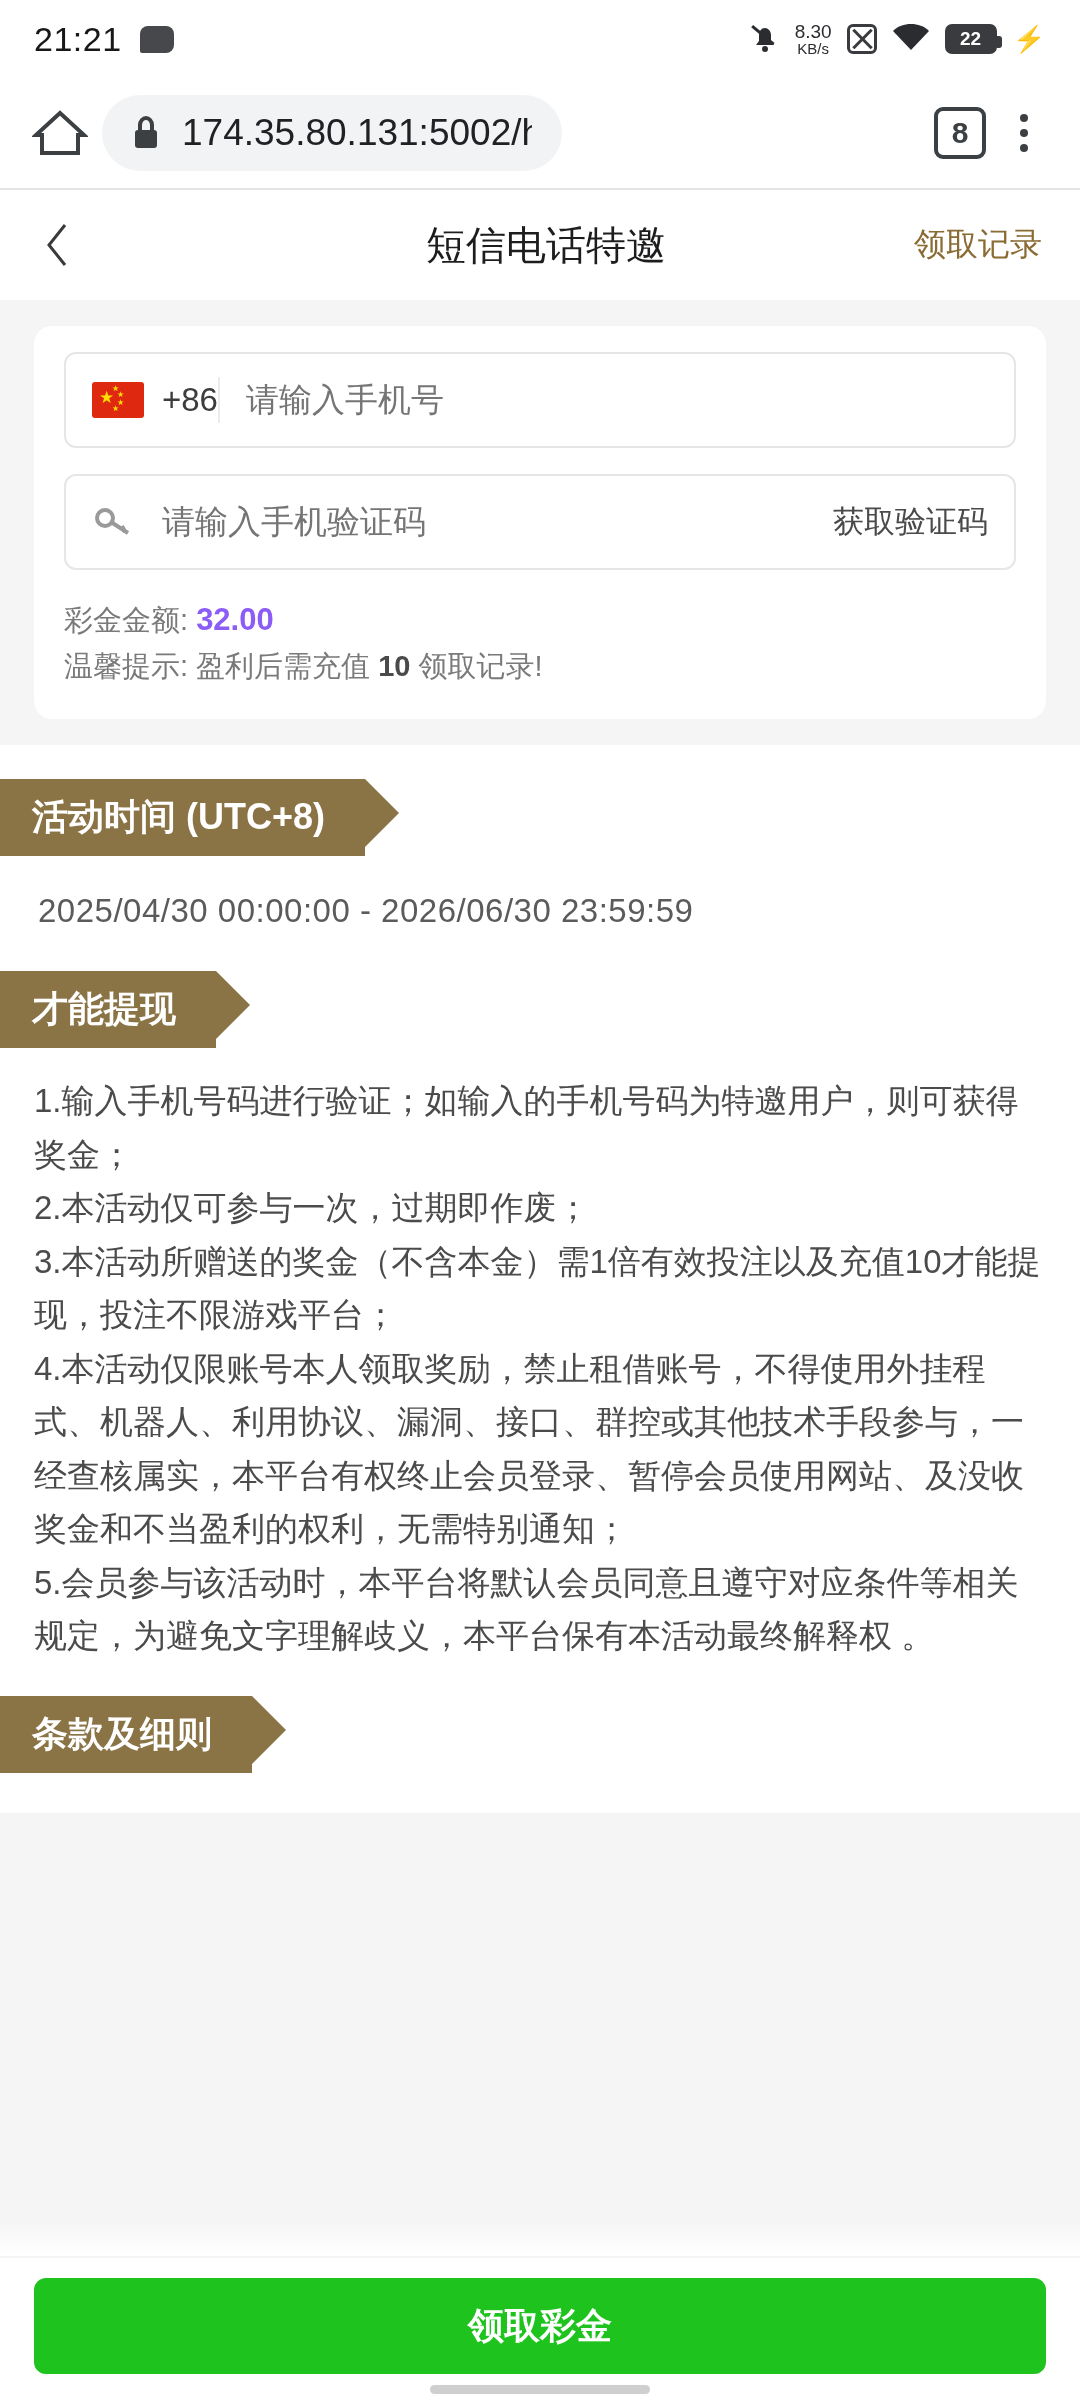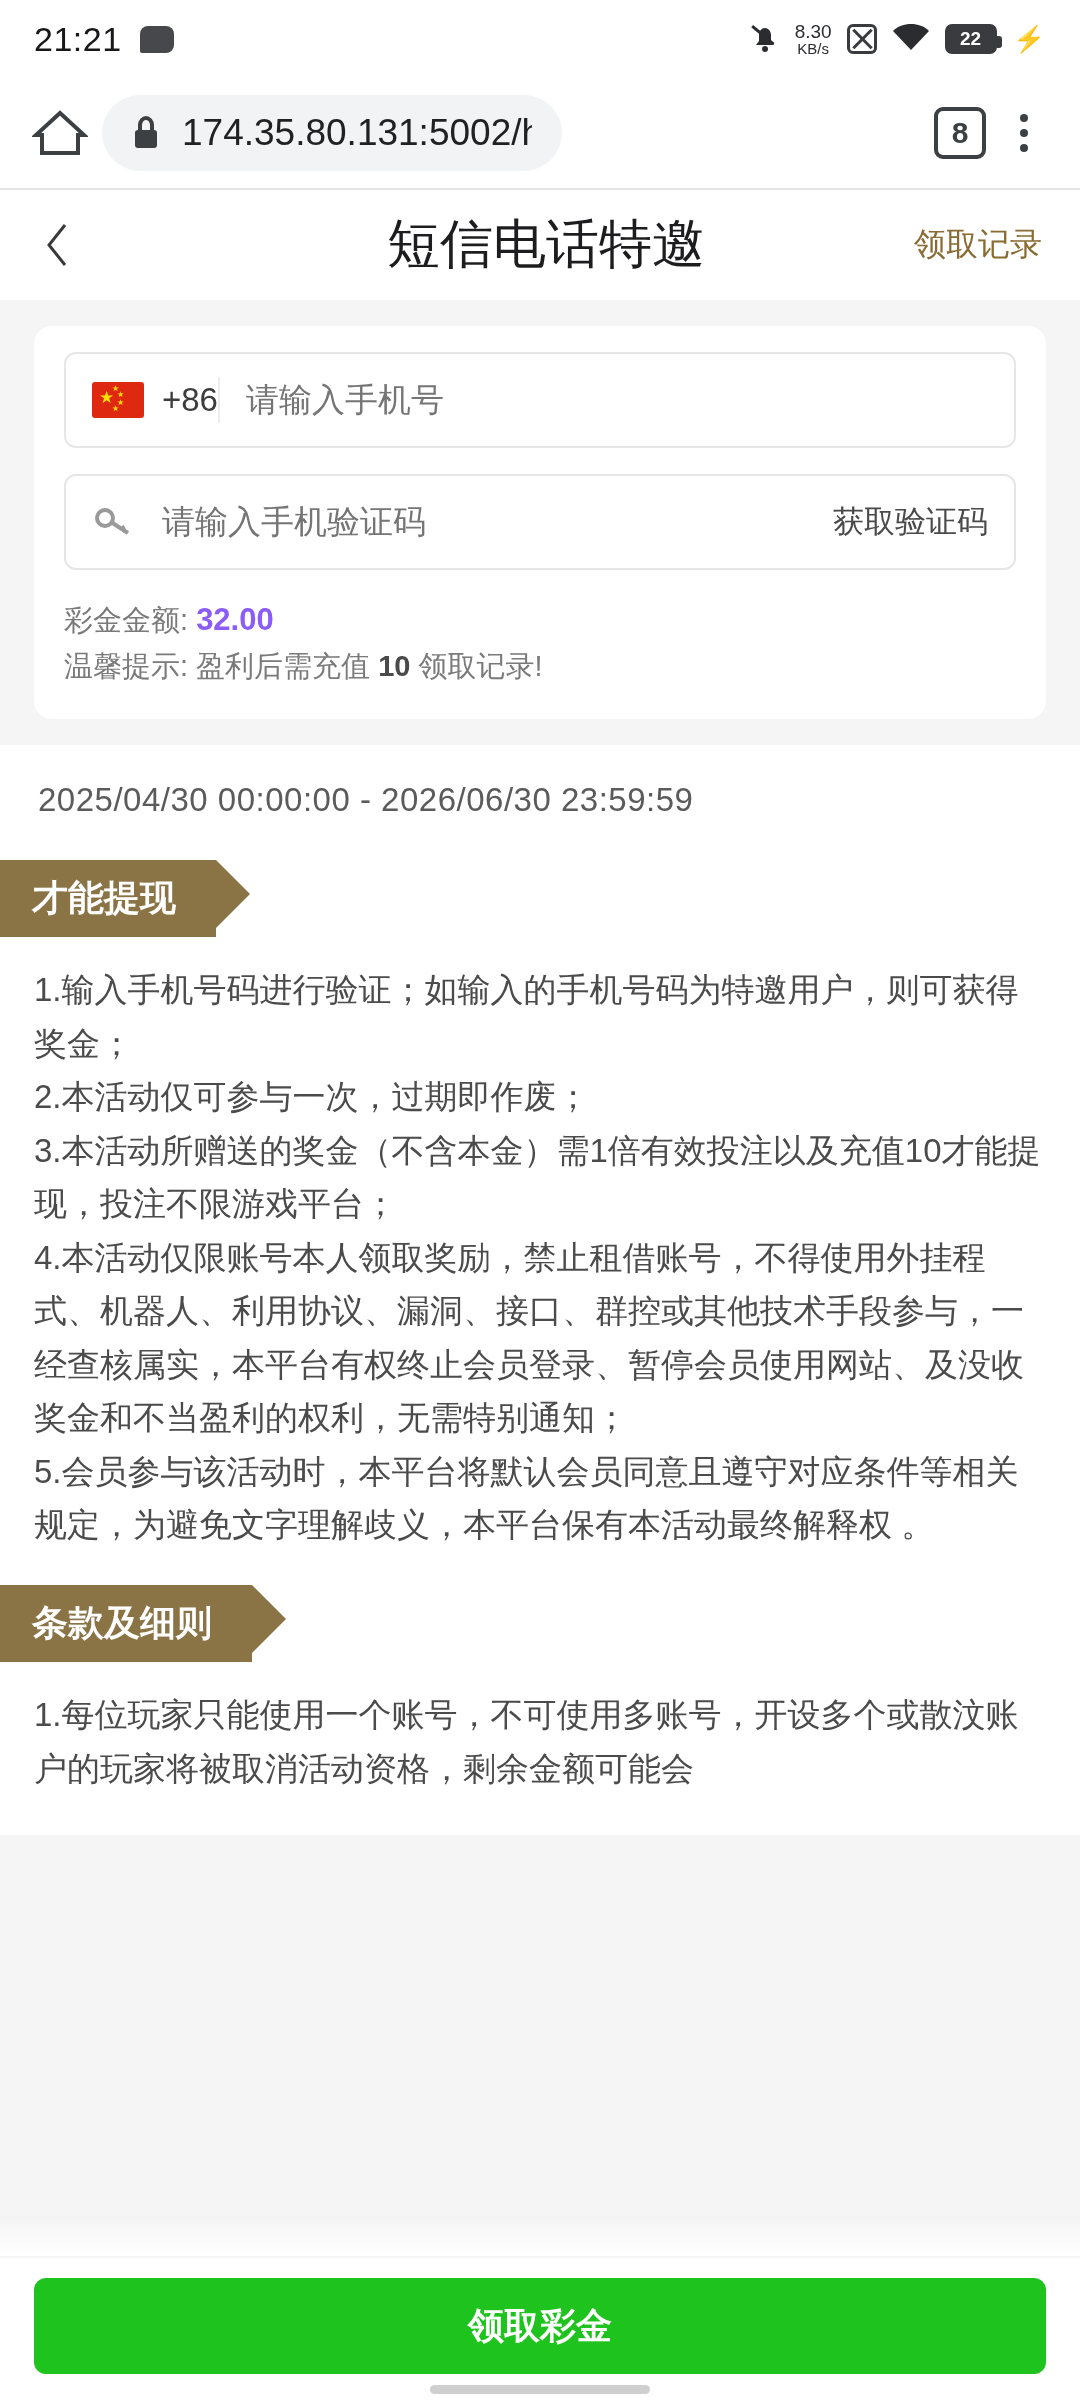--- a/index.html
+++ b/index.html
@@ -110,21 +110,21 @@
     position: relative;
   }
   .back-chevron {
     width: 40px; height: 40px;
     display:flex; align-items:center; justify-content:center;
   }
   .page-title {
     position: absolute;
     left: 12px; right: 0;
     text-align: center;
-    font-size: 53px;
+    font-size: 40px;
     color: #1d1d1f;
     font-weight: 500;
     pointer-events: none;
   }
   .header-link {
     margin-left: auto;
     font-size: 32px;
     color: #8a6b33;
     z-index: 2;
   }
@@ -374,35 +374,37 @@
       </div>
       <div>
         <span>温馨提示: 盈利后需充值</span>
         <span class="num">10</span>
         <span>领取记录!</span>
       </div>
     </div>
   </div>
 
   <div class="content">
+    <div class="ribbon-wrap">
+      <div class="ribbon">活动时间 (UTC+8)</div>
+    </div>
     <div class="para date">2025/04/30 00:00:00 - 2026/06/30 23:59:59</div>
 
     <div class="ribbon-wrap">
       <div class="ribbon">才能提现</div>
     </div>
     <div class="rules" style="white-space:pre-line">1.输入手机号码进行验证；如输入的手机号码为特邀用户，则可获得奖金；
 2.本活动仅可参与一次，过期即作废；
 3.本活动所赠送的奖金（不含本金）需1倍有效投注以及充值10才能提现，投注不限游戏平台；
 4.本活动仅限账号本人领取奖励，禁止租借账号，不得使用外挂程式、机器人、利用协议、漏洞、接口、群控或其他技术手段参与，一经查核属实，本平台有权终止会员登录、暂停会员使用网站、及没收奖金和不当盈利的权利，无需特别通知；
 5.会员参与该活动时，本平台将默认会员同意且遵守对应条件等相关规定，为避免文字理解歧义，本平台保有本活动最终解释权 。</div>
 
     <div class="ribbon-wrap">
       <div class="ribbon">条款及细则</div>
     </div>
-    <div class="rules" style="white-space:pre-line">1.每位玩家只能使用一个账号，不可使用多账号，开设多个或散汶账户的玩家将被取消活动资格，剩余金额可能会</div>
   </div>
 
   <div class="fade-mask"></div>
 
   <div class="cta-area">
     <div class="cta">领取彩金</div>
     <div class="nav-bar-handle"></div>
   </div>
 
 </div>

